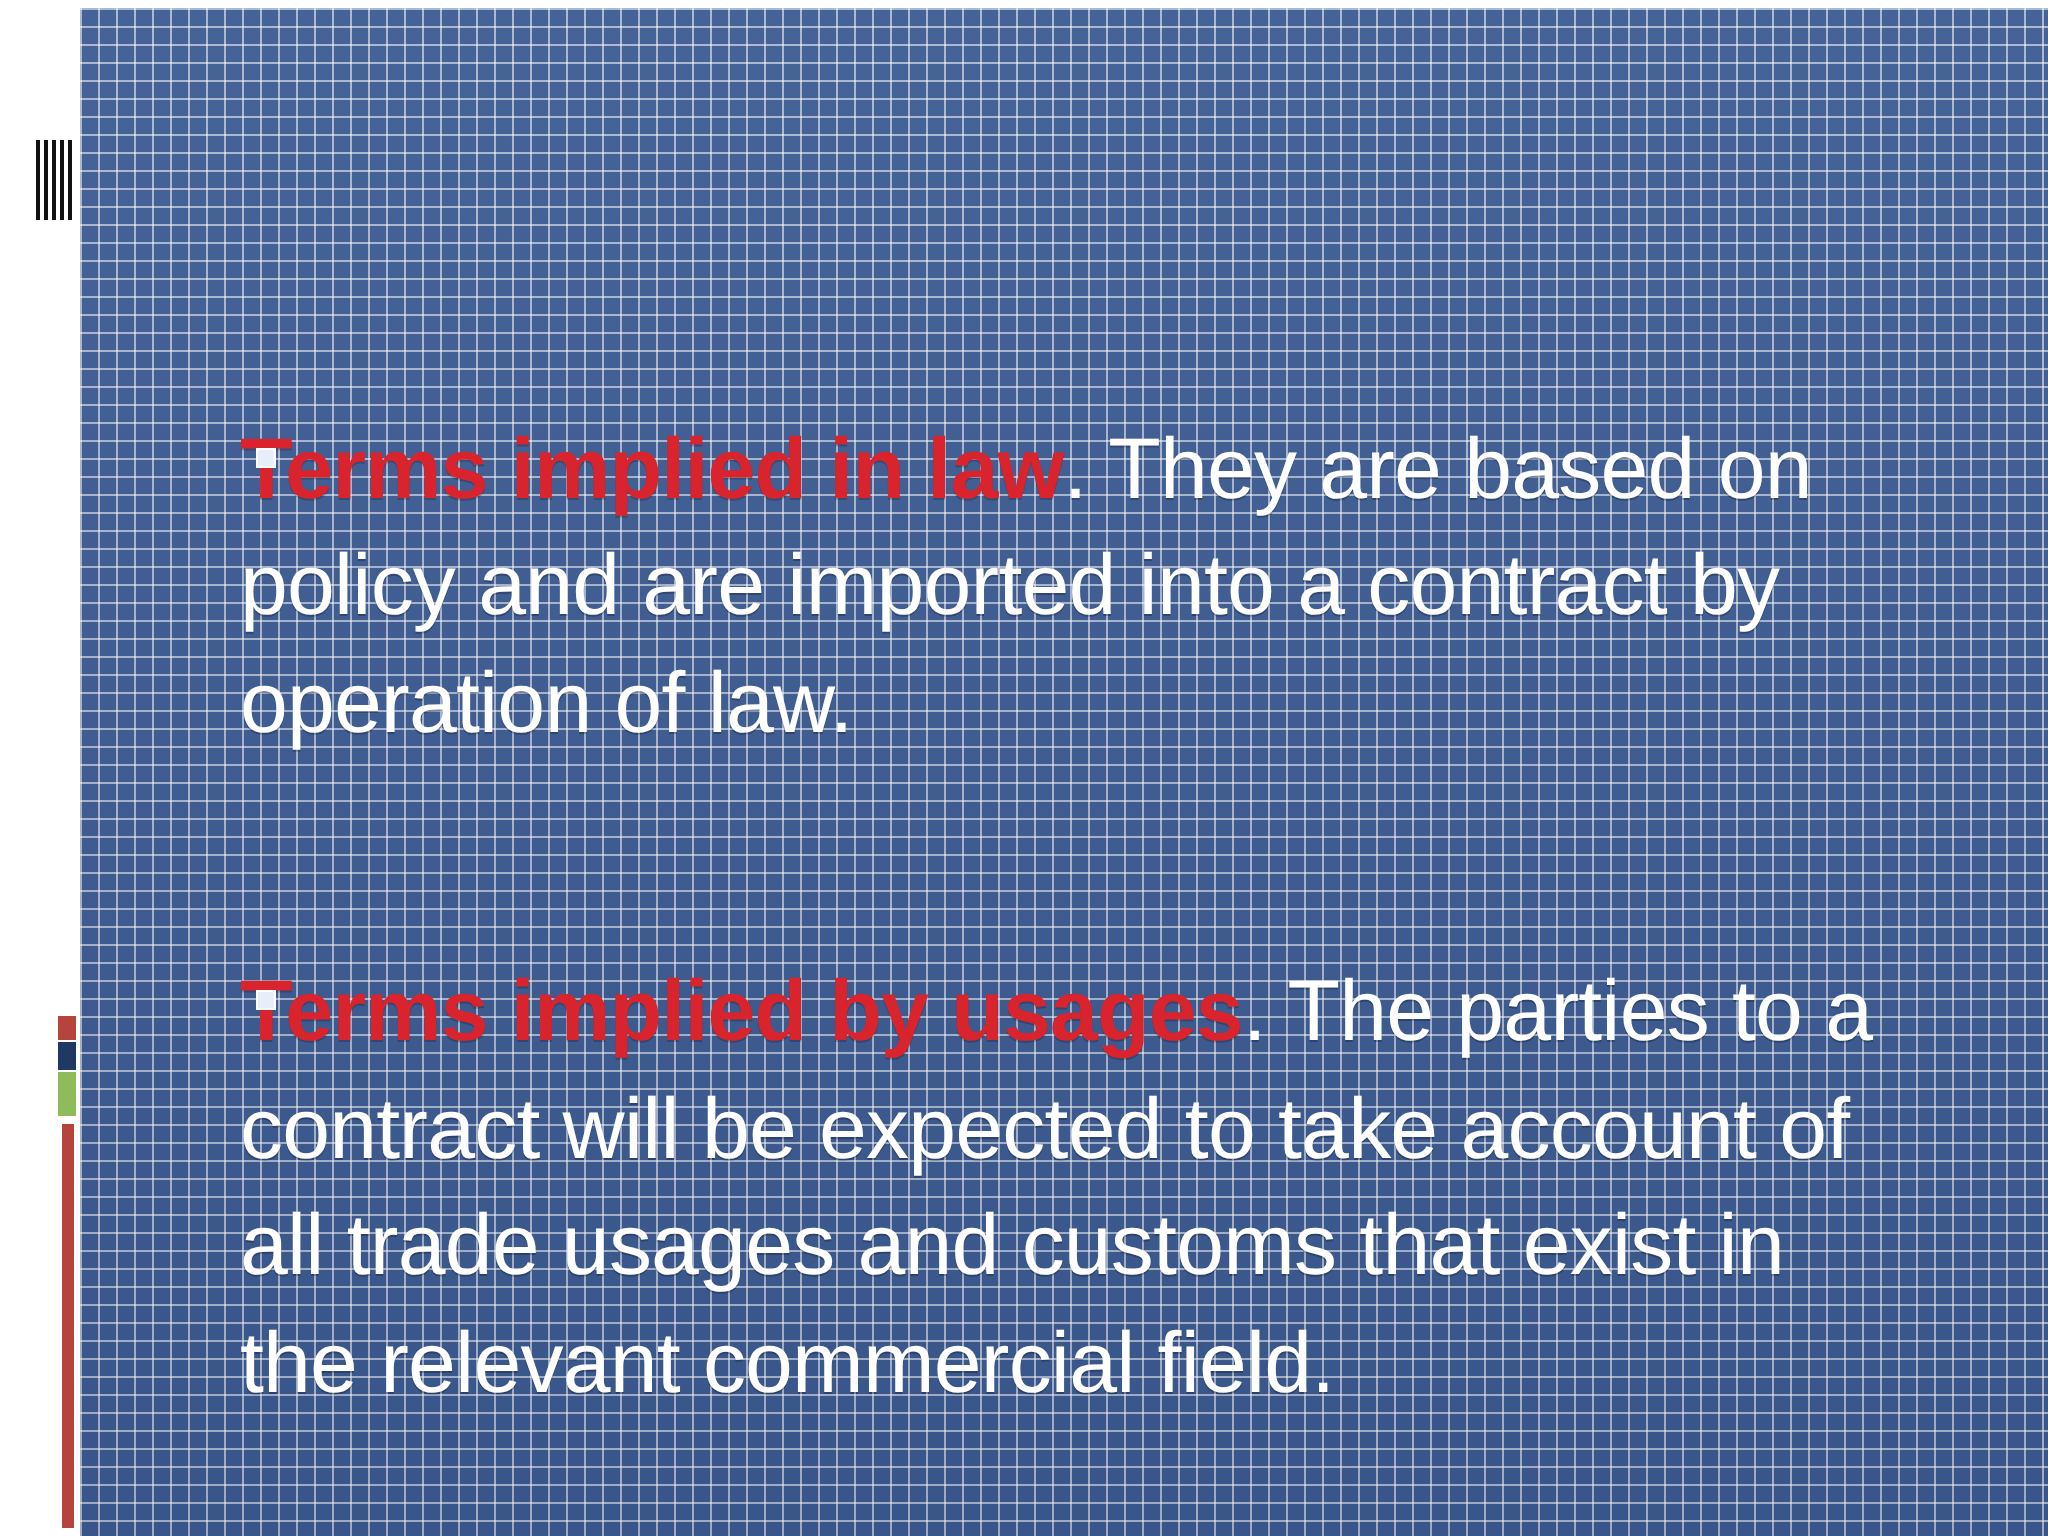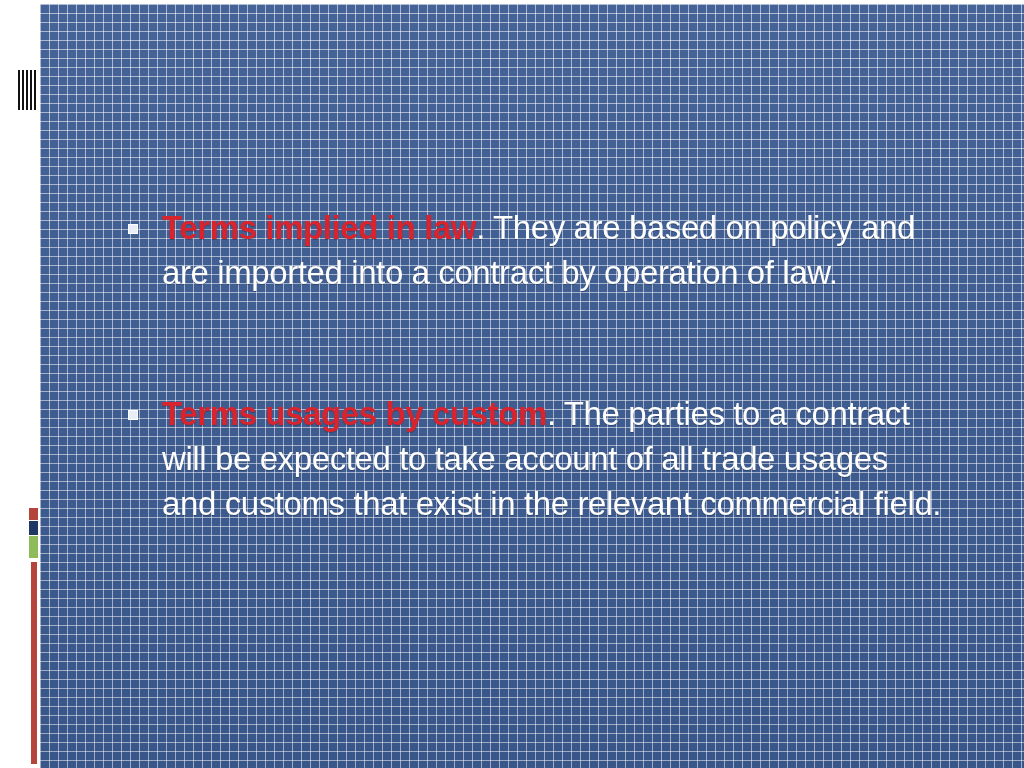--- a/index.html
+++ b/index.html
@@ -108,23 +108,22 @@
     left: 8px;
     top: 18px;
     width: 10px;
     height: 10px;
     background: #e8eef7;
     border: 1px solid #ffffff;
     box-sizing: border-box;
   }
   .bullet-text {
     display: block;
-    margin-left: 42px;
     color: #ffffff;
-    font-size: 33px;
+    font-size: 43px;
     line-height: 1.36;
     letter-spacing: -0.4px;
     text-shadow: 0 1px 0 rgba(0,0,0,0.25);
   }
   .lead {
     color: #d9232d;
     font-weight: bold;
     text-shadow: 0 1px 0 rgba(0,0,0,0.2);
   }
 </style>
@@ -147,17 +146,17 @@
 
   <div id="body-content">
 
     <div class="bullet-row">
       <span class="bullet-marker"></span>
       <span class="bullet-text"><span class="lead">Terms implied in law</span><span>. They are based on policy and are imported into a contract by operation of  law.</span></span>
     </div>
 
     <div class="bullet-row">
       <span class="bullet-marker"></span>
-      <span class="bullet-text"><span class="lead">Terms usages by custom</span><span>. The parties to a contract will be expected to take account of all trade usages and customs that exist in the relevant commercial field.</span></span>
+      <span class="bullet-text"><span class="lead">Terms implied by usages</span><span>. The parties to a contract will be expected to take account of all trade usages and customs that exist in the relevant commercial field.</span></span>
     </div>
 
   </div>
 </div>
 
 </body></html>

